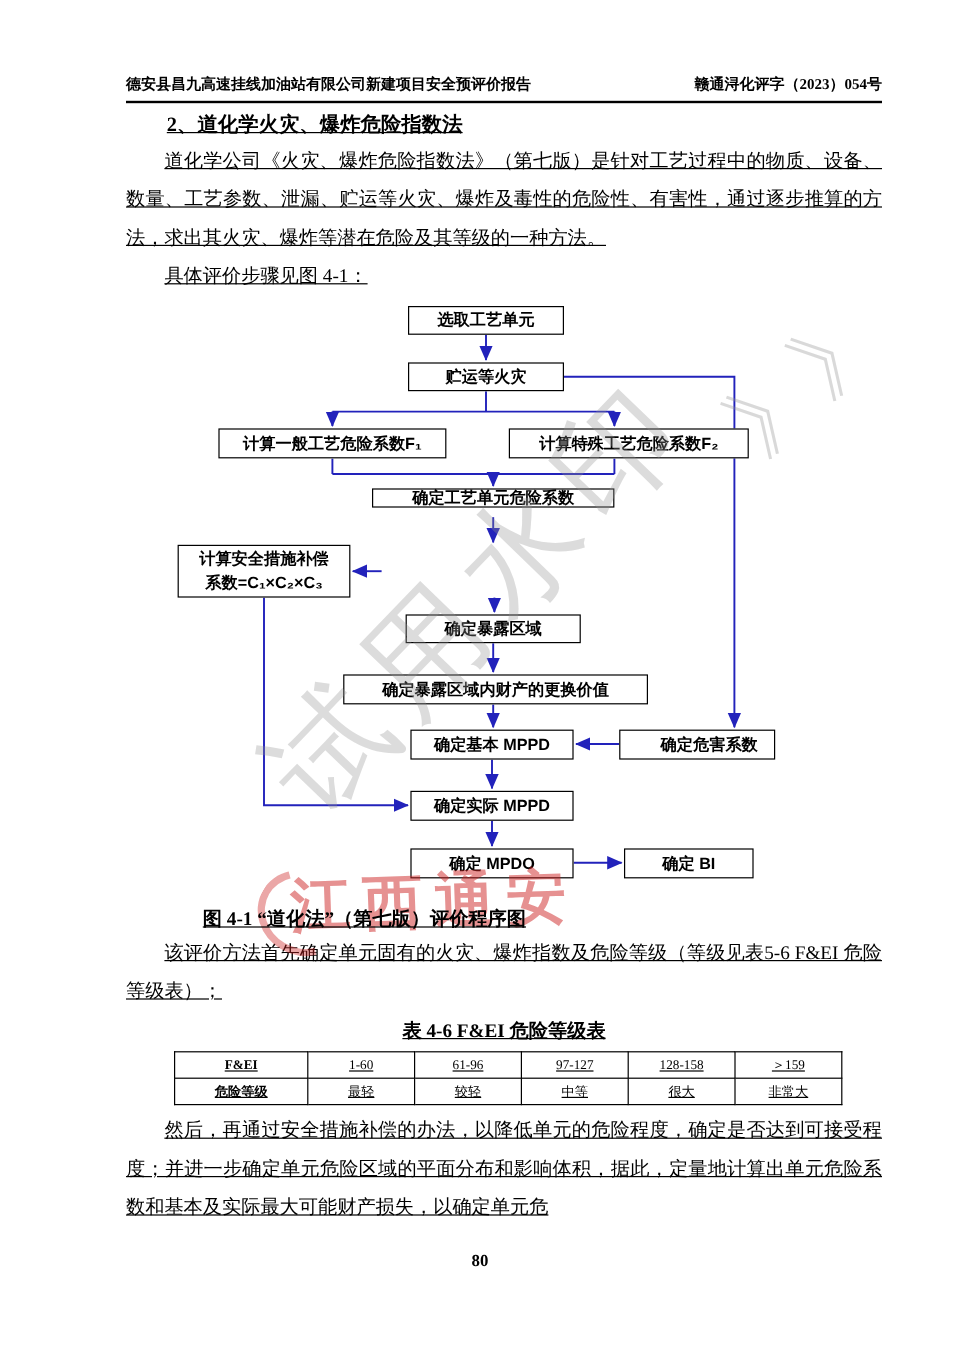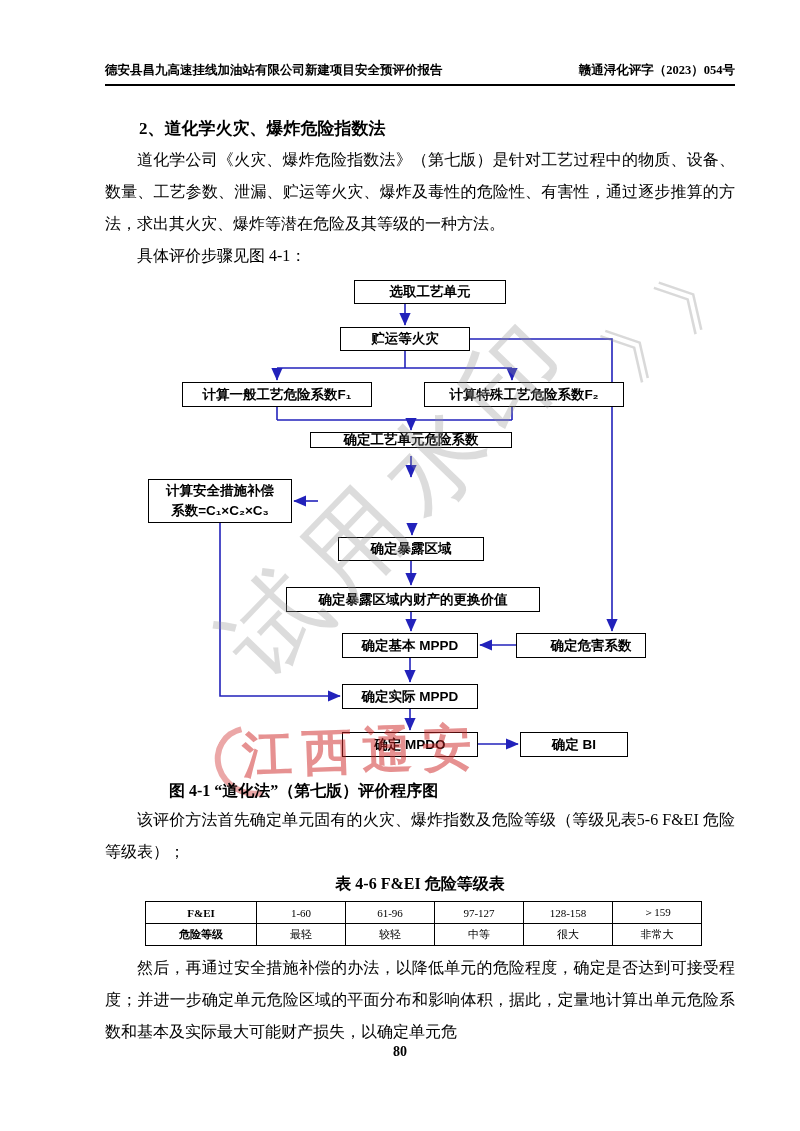--- a/index.html
+++ b/index.html
@@ -13,21 +13,21 @@
     overflow:hidden;
   }
   
   .header {
     position:absolute; top:62px; left:105px; width:630px;
     display:flex; justify-content:space-between; align-items:flex-end;
     font-size:12.5px; font-weight:bold;
     border-bottom:2px solid #000; padding-bottom:5px;
   }
   
-  .body-col { position:absolute; top:109px; left:105px; width:630px; }
+  .body-col { position:absolute; top:84px; left:105px; width:630px;text-decoration:underline; }
   .sec-title { font-size:17px; font-weight:bold; margin:8px 0 4px 0; text-indent:2em; }
   .para { font-size:16px; line-height:32px; text-align:justify; text-indent:2em; margin:0; }
   
   .flowchart { position:relative; width:800px; margin-left:-105px; height:497px; }
   .flow-svg { position:absolute; left:0; top:0; }
   .flow-node {
     position:absolute; box-sizing:border-box;
     border:1.5px solid #000; background:#fff;
     display:flex; align-items:center; justify-content:center;
     font-family:"Liberation Sans","DejaVu Sans",sans-serif;
@@ -115,21 +115,21 @@
           <line x1="412" y1="251" x2="412" y2="263" marker-end="url(#arr)"></line>
           <line x1="411" y1="289" x2="411" y2="313" marker-end="url(#arr)"></line>
           <line x1="411" y1="340" x2="411" y2="359" marker-end="url(#arr)"></line>
           <line x1="516" y1="373" x2="480" y2="373" marker-end="url(#arr)"></line>
           <line x1="410" y1="386" x2="410" y2="410" marker-end="url(#arr)"></line>
           <line x1="410" y1="437" x2="410" y2="458" marker-end="url(#arr)"></line>
           <line x1="478" y1="472" x2="518" y2="472" marker-end="url(#arr)"></line>
         </g>
       </svg>
 
-      <div class="flow-node" style="left:340px;top:8px;width:152px;height:24px;margin-left:14px;">选取工艺单元</div>
+      <div class="flow-node" style="left:340px;top:8px;width:130px;height:24px;">选取工艺单元</div>
       <div class="flow-node" style="left:340px;top:55px;width:130px;height:24px;">贮运等火灾</div>
       <div class="flow-node" style="left:182px;top:110px;width:190px;height:25px;">计算一般工艺危险系数F₁</div>
       <div class="flow-node" style="left:424px;top:110px;width:200px;height:25px;">计算特殊工艺危险系数F₂</div>
       <div class="flow-node" style="left:310px;top:160px;width:202px;height:16px;">确定工艺单元危险系数</div>
       <div class="flow-node" style="left:148px;top:207px;width:144px;height:44px;">计算安全措施补偿
 系数=C₁×C₂×C₃</div>
       <div class="flow-node" style="left:338px;top:265px;width:146px;height:24px;">确定暴露区域</div>
       <div class="flow-node" style="left:286px;top:315px;width:254px;height:25px;">确定暴露区域内财产的更换价值</div>
       <div class="flow-node" style="left:342px;top:361px;width:136px;height:25px;">确定基本 MPPD</div>
       <div class="flow-node" style="left:516px;top:361px;width:130px;height:25px;padding-left:20px;">确定危害系数</div>

